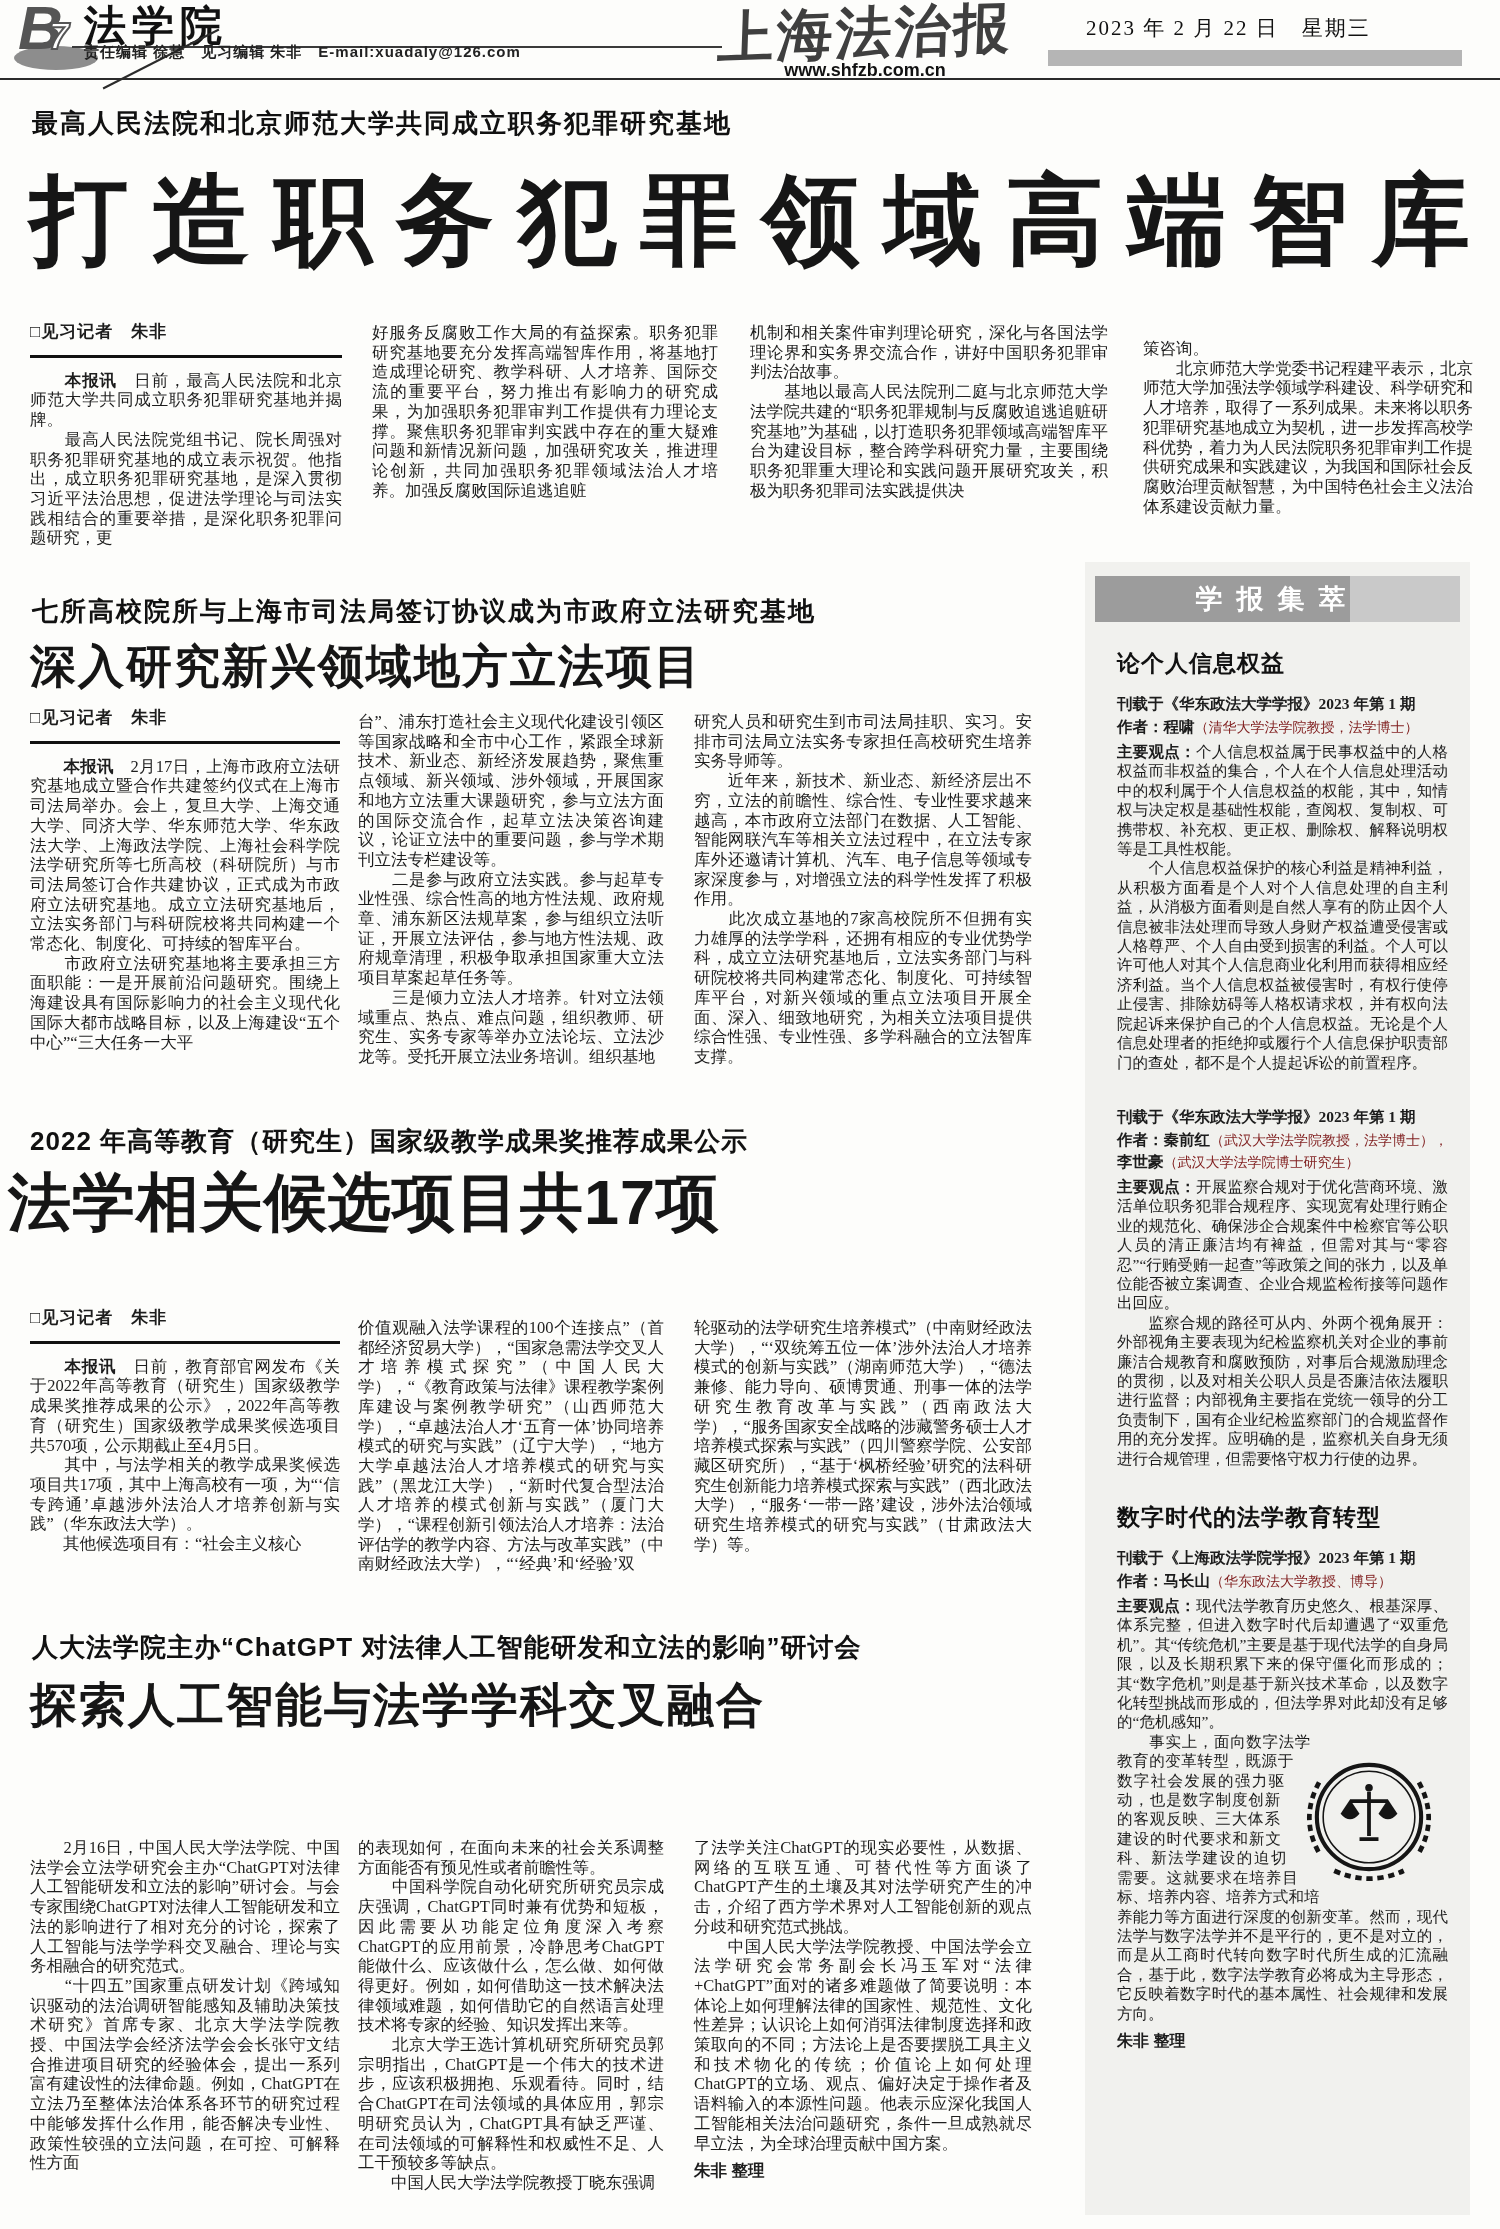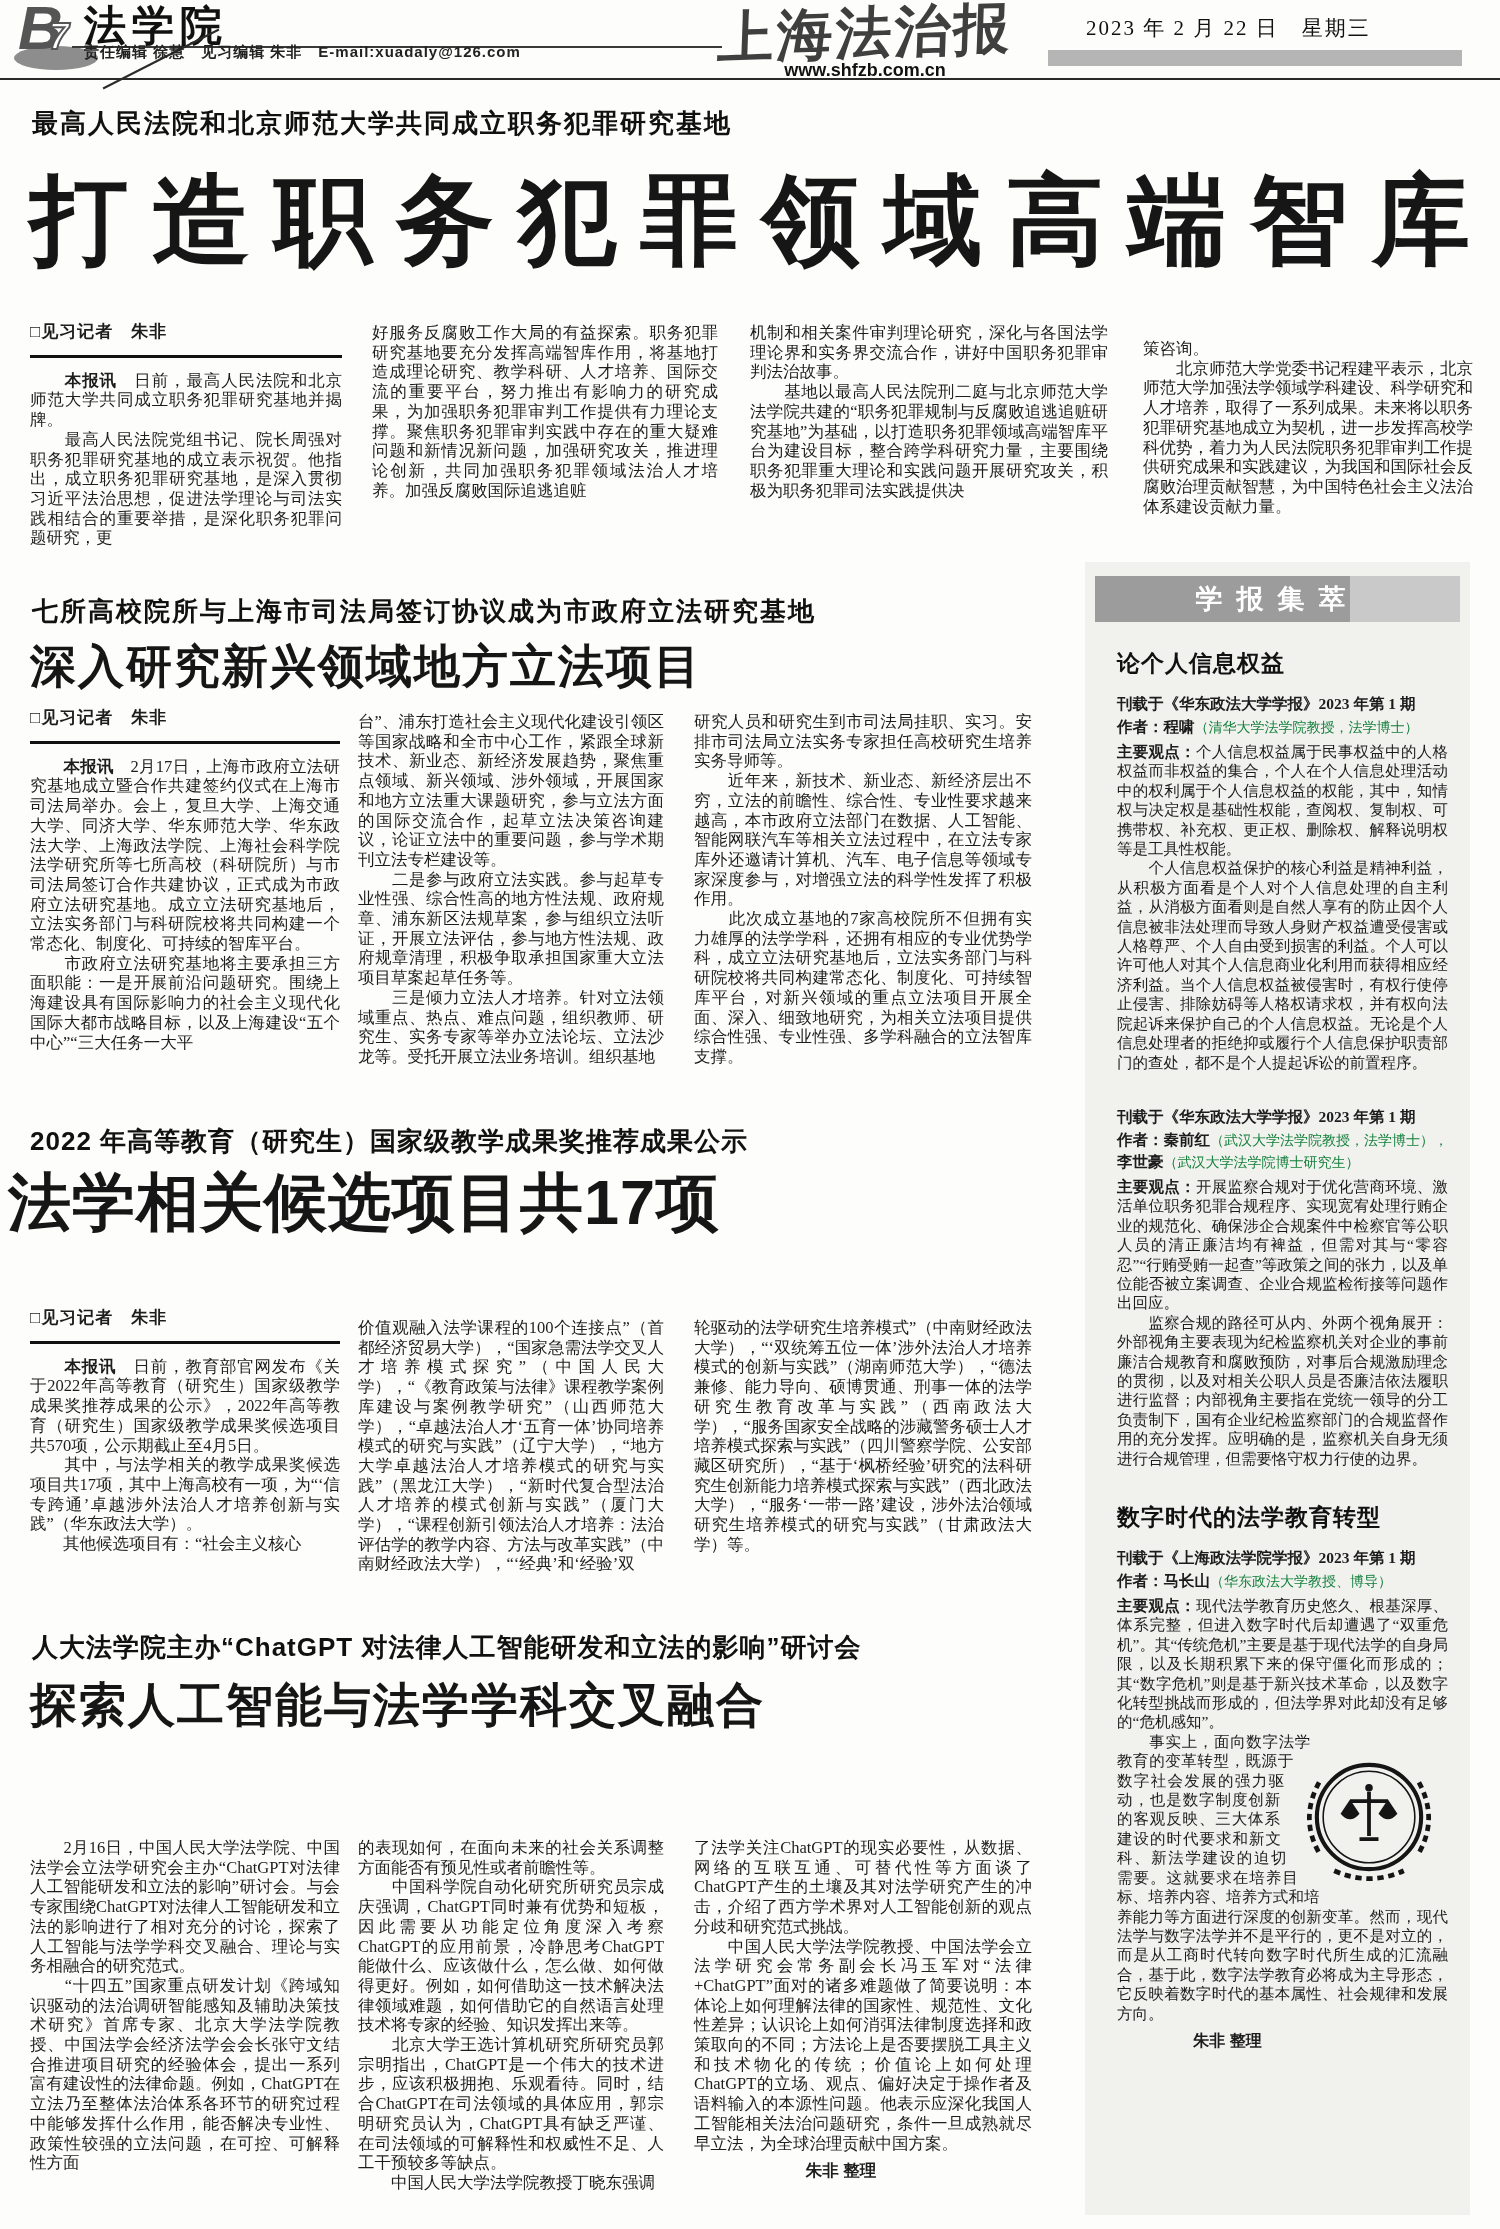--- a/index.html
+++ b/index.html
@@ -44,34 +44,34 @@
   #a1c4{left:1143px;top:339px;width:330px}
   #a2c1{left:30px;top:706px;width:310px}
   #a2c2{left:358px;top:712px;width:306px}
   #a2c3{left:694px;top:712px;width:338px}
   #a3c1{left:30px;top:1306px;width:310px}
   #a3c2{left:358px;top:1318px;width:306px}
   #a3c3{left:694px;top:1318px;width:338px}
   #a4c1{left:30px;top:1838px;width:310px}
   #a4c2{left:358px;top:1838px;width:306px}
   #a4c3{left:694px;top:1838px;width:338px}
-  .sign{font-family:"Liberation Sans",sans-serif;font-weight:bold;text-align:center;padding-right:44px;margin-top:8px !important}
+  .sign{font-family:"Liberation Sans",sans-serif;font-weight:bold;text-align:left;padding-right:44px;margin-top:8px !important}
   
   #sidebar{left:1085px;top:562px;width:385px;height:1653px;background:#f1f1ee}
   #sb-bar{margin:14px 10px 0 10px;height:46px;color:#fff;
     background:linear-gradient(90deg,#9c9c9c 0,#9c9c9c 70%,#c9c9c9 70%,#c9c9c9 100%);
     font-family:"Liberation Sans",sans-serif;font-weight:bold;font-size:27px;letter-spacing:14px;
     display:flex;align-items:center;justify-content:center}
   #sb-items{padding:20px 22px 0 32px}
   .sb-item{margin-bottom:34px}
   .sb-title{font-family:"Liberation Sans",sans-serif;font-weight:900;font-size:23px;letter-spacing:1px;margin:6px 0 14px;color:#111}
   .sb-src{font-size:15.5px;font-weight:bold;margin:0 0 2px;line-height:21px}
   .sb-auth{font-size:15.5px;margin:0 0 4px;line-height:21px}
   .sb-auth b{font-family:"Liberation Sans",sans-serif}
-  .sb-auth .affil{font-size:14px;color:#15803d}
+  .sb-auth .affil{font-size:14px;color:#7f1d1d}
   .sb-item p.bp{font-size:15.5px;line-height:19.4px;text-align:justify;margin:0}
   .sb-item .sign{padding-right:110px}
   .seal-float{float:right;width:158px;height:158px;margin:6px 0 4px 10px;shape-outside:circle(50%)}
 </style>
 </head>
 <body>
 
 <div class="abs" id="b-shadow"></div>
 <div class="abs" id="b-badge"><span>B</span><span class="seven">7</span></div>
 <div class="abs" id="section">法学院</div>

